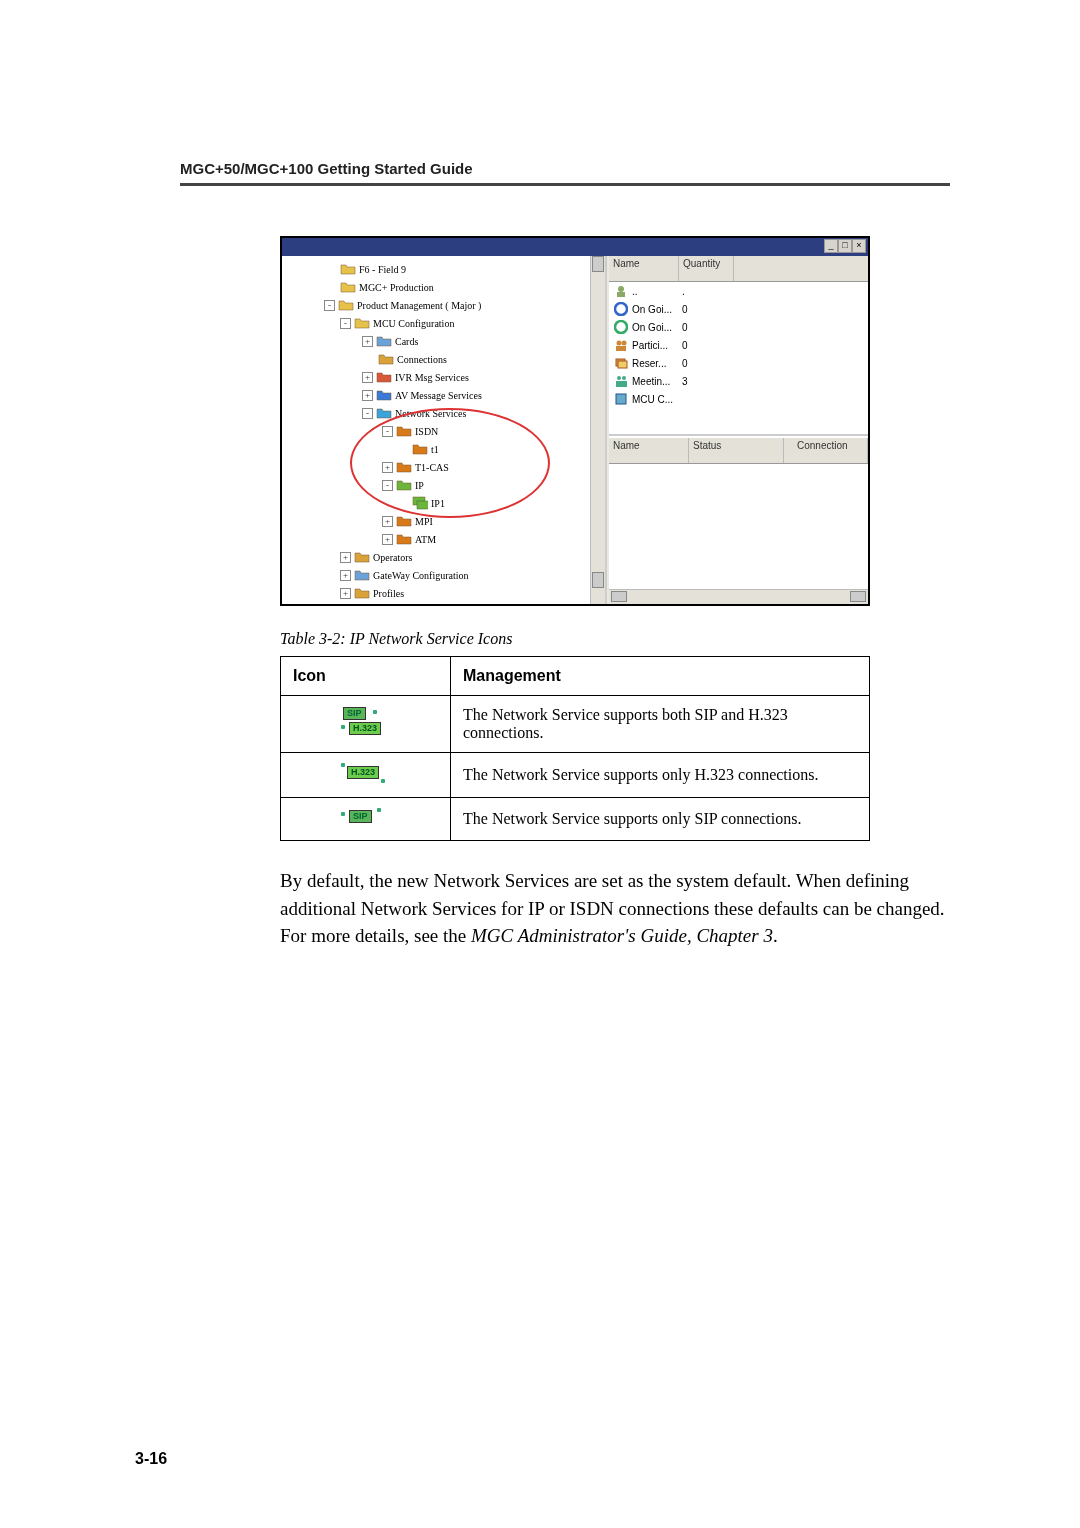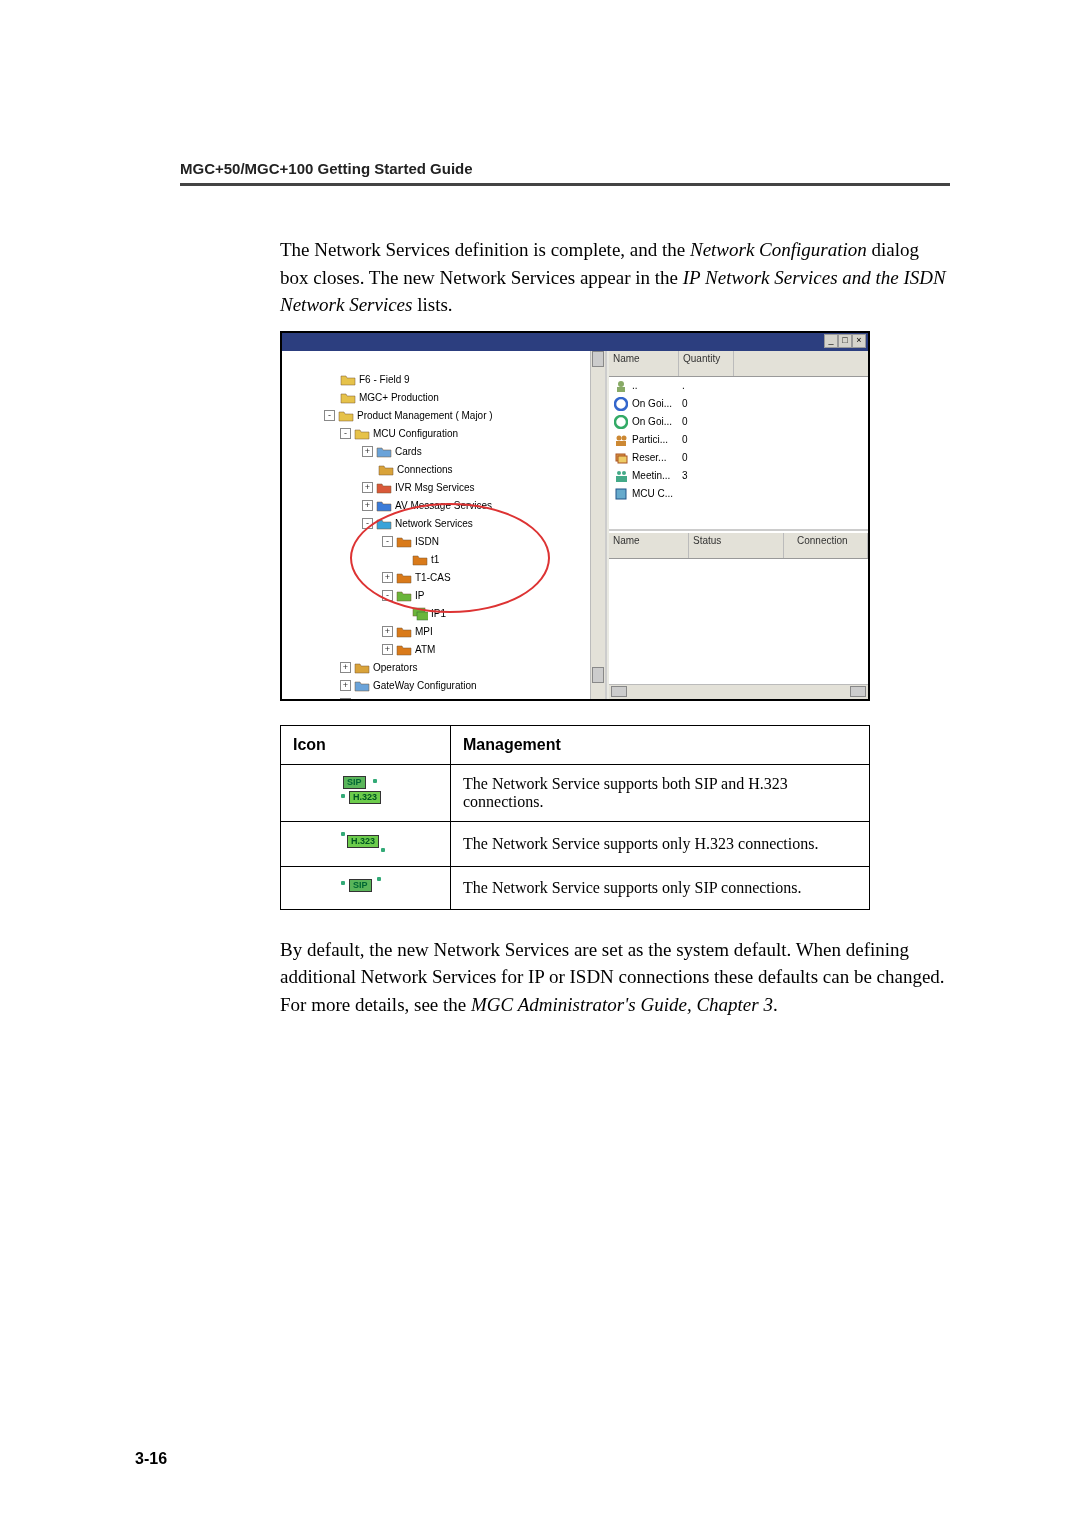--- a/index.html
+++ b/index.html
@@ -17,21 +17,21 @@
     .ss-left { position: absolute; left: 0; top: 18px; width: 325px; bottom: 0; background: #fff; border-right: 2px solid #ccc; overflow: hidden; }
     .ss-left-inner { position: relative; height: 100%; }
     .ss-right { position: absolute; left: 327px; right: 0; top: 18px; bottom: 0; background: #fff; }
     .ss-right-top { height: 180px; border-bottom: 2px solid #ccc; position: relative; }
     .ss-right-bottom { position: absolute; top: 182px; left: 0; right: 0; bottom: 0; }
     .col-headers { display: flex; background: #e3e1d8; border-bottom: 1px solid #999; height: 26px; }
     .col-h { font-family: Arial, sans-serif; font-size: 10px; padding: 2px 4px; border-right: 1px solid #bbb; color: #333; }
     .list-row { display: flex; align-items: center; height: 18px; padding-left: 4px; }
     .list-icon { width: 16px; height: 14px; margin-right: 3px; display: flex; align-items: center; justify-content: center; }
     .list-text { font-family: Arial, sans-serif; font-size: 10px; color: #000; }
-    .tree { font-family: Liberation Sans, sans-serif; font-size: 10px; padding-top: 20px; }
+    .tree { font-family: Liberation Serif, serif; font-size: 10px; padding-top: 4px; }
     .tree-row { display: flex; align-items: center; height: 18px; position: relative; }
     .tree-row .exp { width: 11px; height: 11px; border: 1px solid #888; font-size: 9px; line-height: 9px; text-align: center; margin-right: 3px; background: #fff; color: #333; }
     .tree-row .ticon { width: 16px; height: 14px; margin-right: 3px; display: flex; align-items: center; justify-content: center; }
     .tree-row .tlabel { font-size: 10px; color: #000; white-space: nowrap; }
     .table-caption { font-style: italic; font-size: 16px; margin: 14px 0 8px 0; }
     .icon-table { border-collapse: collapse; width: 100%; max-width: 590px; }
     .icon-table th, .icon-table td { border: 1.5px solid #000; padding: 10px 12px; font-size: 16px; text-align: left; vertical-align: middle; }
     .icon-table th { font-family: Arial, sans-serif; font-weight: bold; font-size: 16px; }
     .icon-cell { width: 170px; text-align: center; }
     .h323-badge, .sip-badge { display: inline-block; border: 1px solid #333; font-family: Arial, sans-serif; font-size: 9px; font-weight: bold; padding: 0 3px; line-height: 11px; }
@@ -46,23 +46,20 @@
     .page-num { position: absolute; bottom: 60px; left: 135px; font-family: Arial, sans-serif; font-weight: bold; font-size: 16px; }
     svg { display: block; }
   </style>
 </head>
 <body>
 
 <div class="page">
   <div class="header-bar">MGC+50/MGC+100 Getting Started Guide</div>
 
   <div class="content">
-    <p class="para">
-      <span>The Network Services definition is complete, and the </span><i>Network Configuration</i><span> dialog box closes. The new Network Services appear in the </span><i>IP Network Services and the ISDN Network Services</i><span> lists.</span>
-    </p>
 
     <div class="screenshot">
       <div class="screenshot-outer">
         <div class="ss-topbar">
           <div class="winbtns">
             <div class="winbtn">_</div>
             <div class="winbtn">□</div>
             <div class="winbtn">×</div>
           </div>
         </div>
@@ -334,20 +331,21 @@
             <div class="scrollbar-h">
               <div class="scroll-thumb" style="left:2px; top:1px; width:16px; height:11px"></div>
               <div class="scroll-thumb" style="right:2px; left:auto; top:1px; width:16px; height:11px"></div>
             </div>
           </div>
         </div>
       </div>
     </div>
 
 
+    <div class="table-caption">Table 3-2: IP Network Service Icons</div>
 
     <table class="icon-table">
       <tbody>
           <tr>
         <th>Icon</th>
         <th>Management</th>
       </tr>
       <tr>
         <td class="icon-cell">
           <div class="icon-group" style="position:relative; width:50px; height:30px;">

